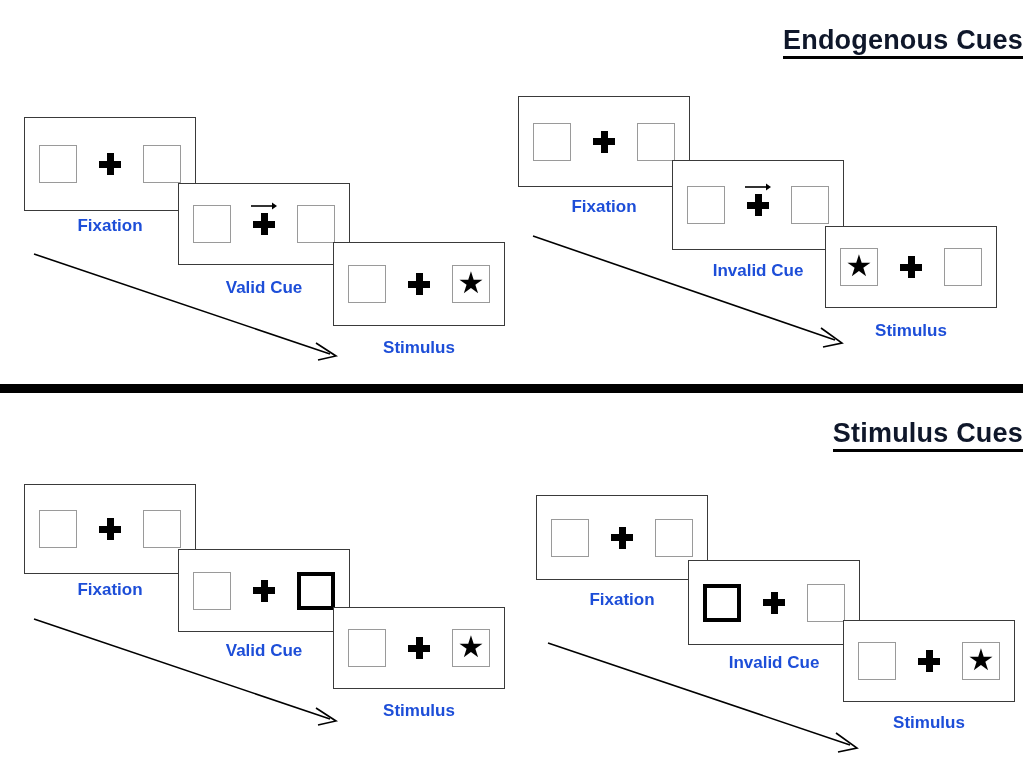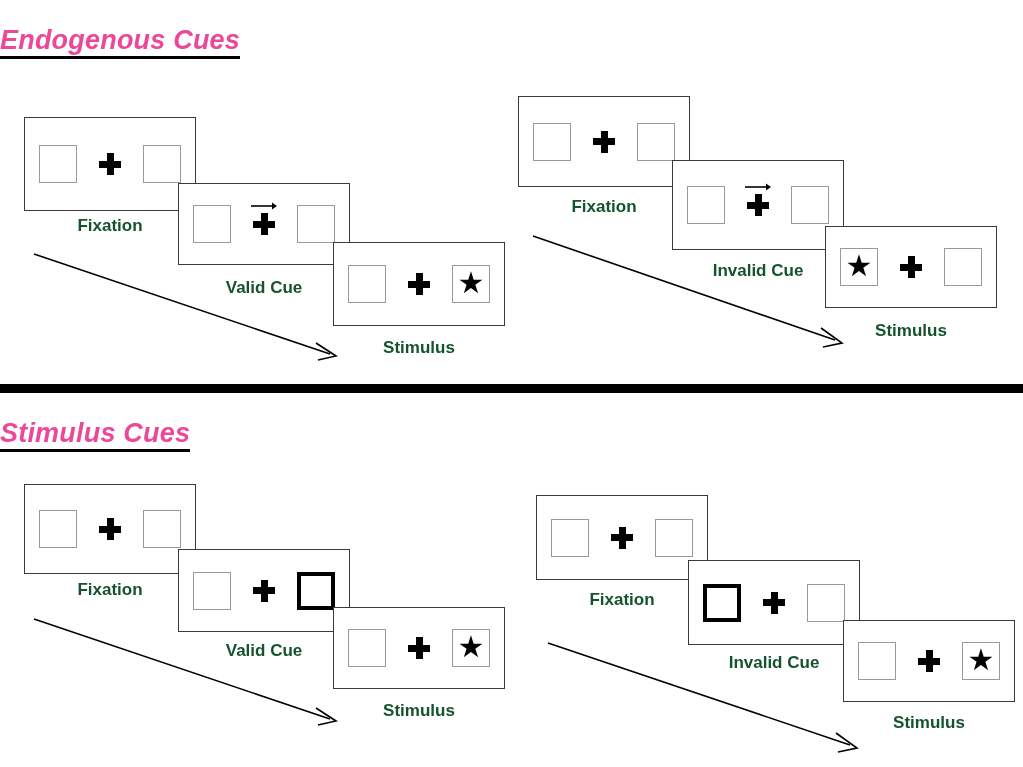--- a/index.html
+++ b/index.html
@@ -5,26 +5,25 @@
   html,body{margin:0;padding:0;}
   body{
     width:1023px;height:767px;position:relative;
     background:#ffffff;
     font-family:"Liberation Sans", sans-serif;
     overflow:hidden;
   }
   .section-title{
     position:absolute;
     width:100%;
-    text-align:left;
+    text-align:right;
     font-size:27px;
     font-weight:bold;
-    color:#ec4899;
+    color:#0f172a;
     letter-spacing:0.2px;
-    font-style:italic;
   }
   .section-title span{
     border-bottom:3px solid #000;
     padding-bottom:1px;
   }
   .divider{
     position:absolute;
     left:0;
     width:1023px;
     height:9px;
@@ -85,21 +84,21 @@
     position:absolute;
     top:-1px;
     left:50%;
     transform:translateX(-50%);
     width:28px;height:12px;
   }
   .label{
     position:absolute;
     font-size:17px;
     font-weight:bold;
-    color:#14532d;
+    color:#1d4ed8;
     white-space:nowrap;
     text-align:center;
   }
   .timeline{
     position:absolute;
     overflow:visible;
   }
 </style>
 </head>
 <body>

